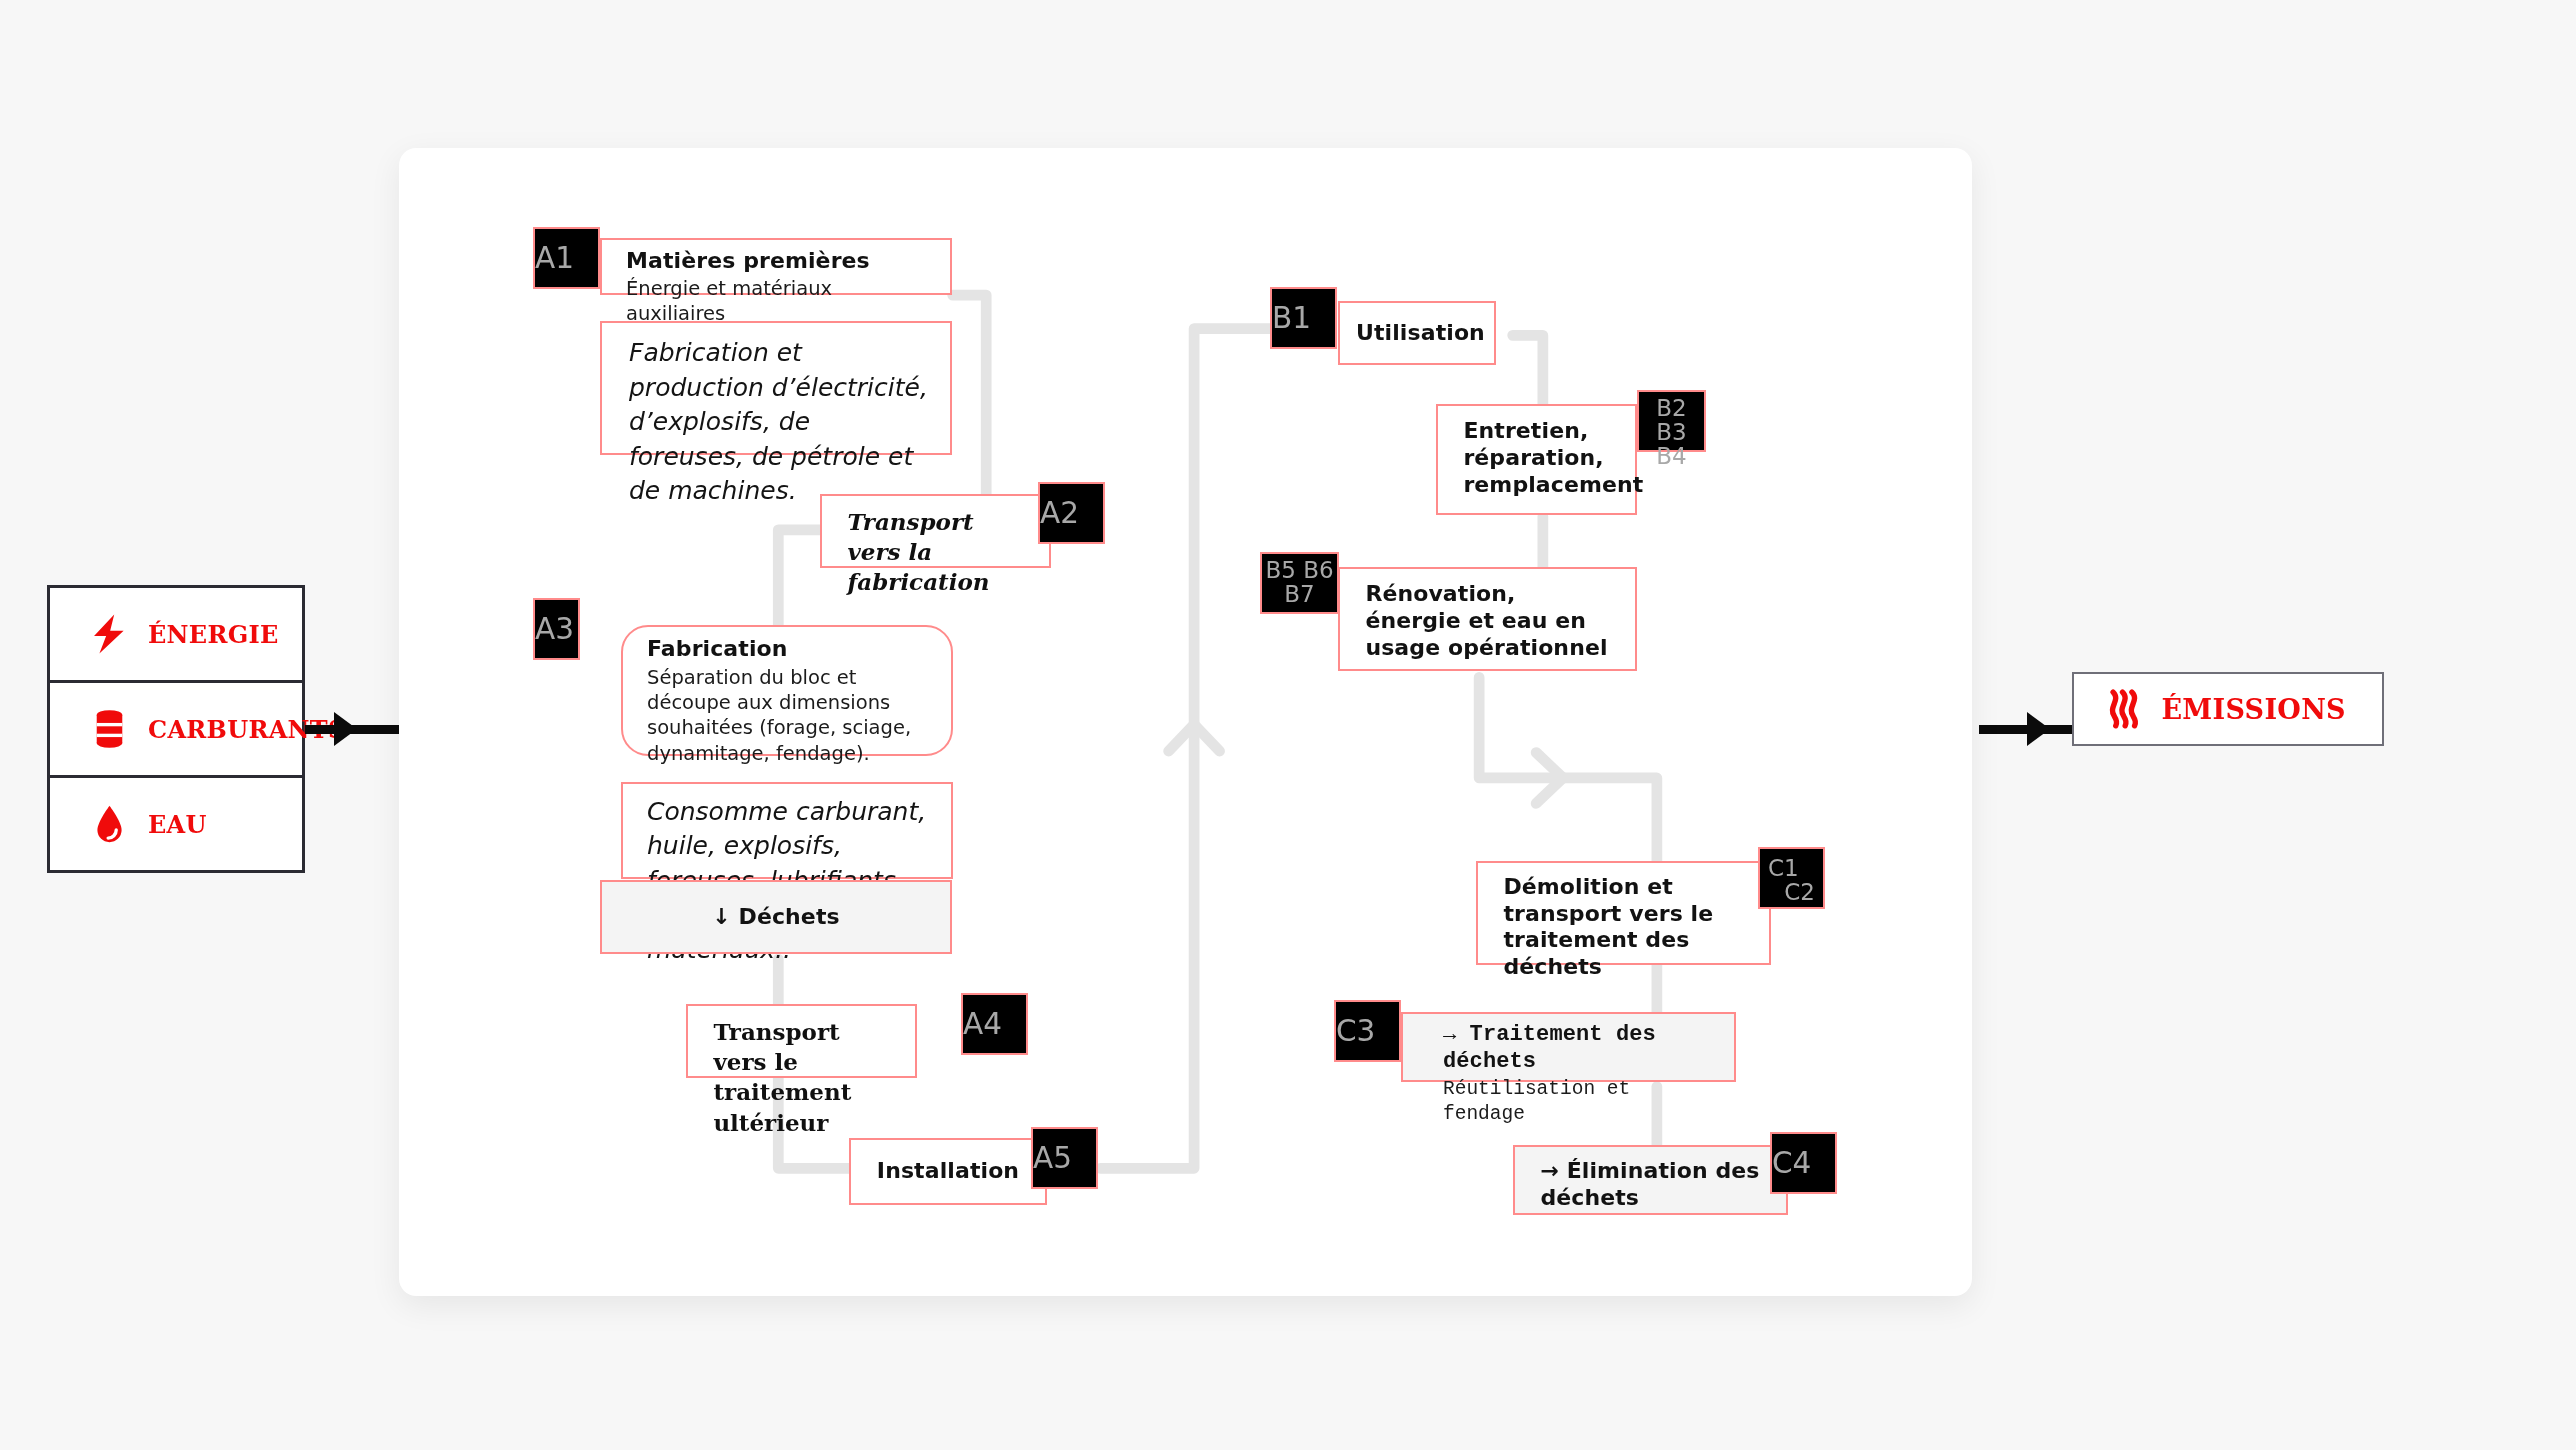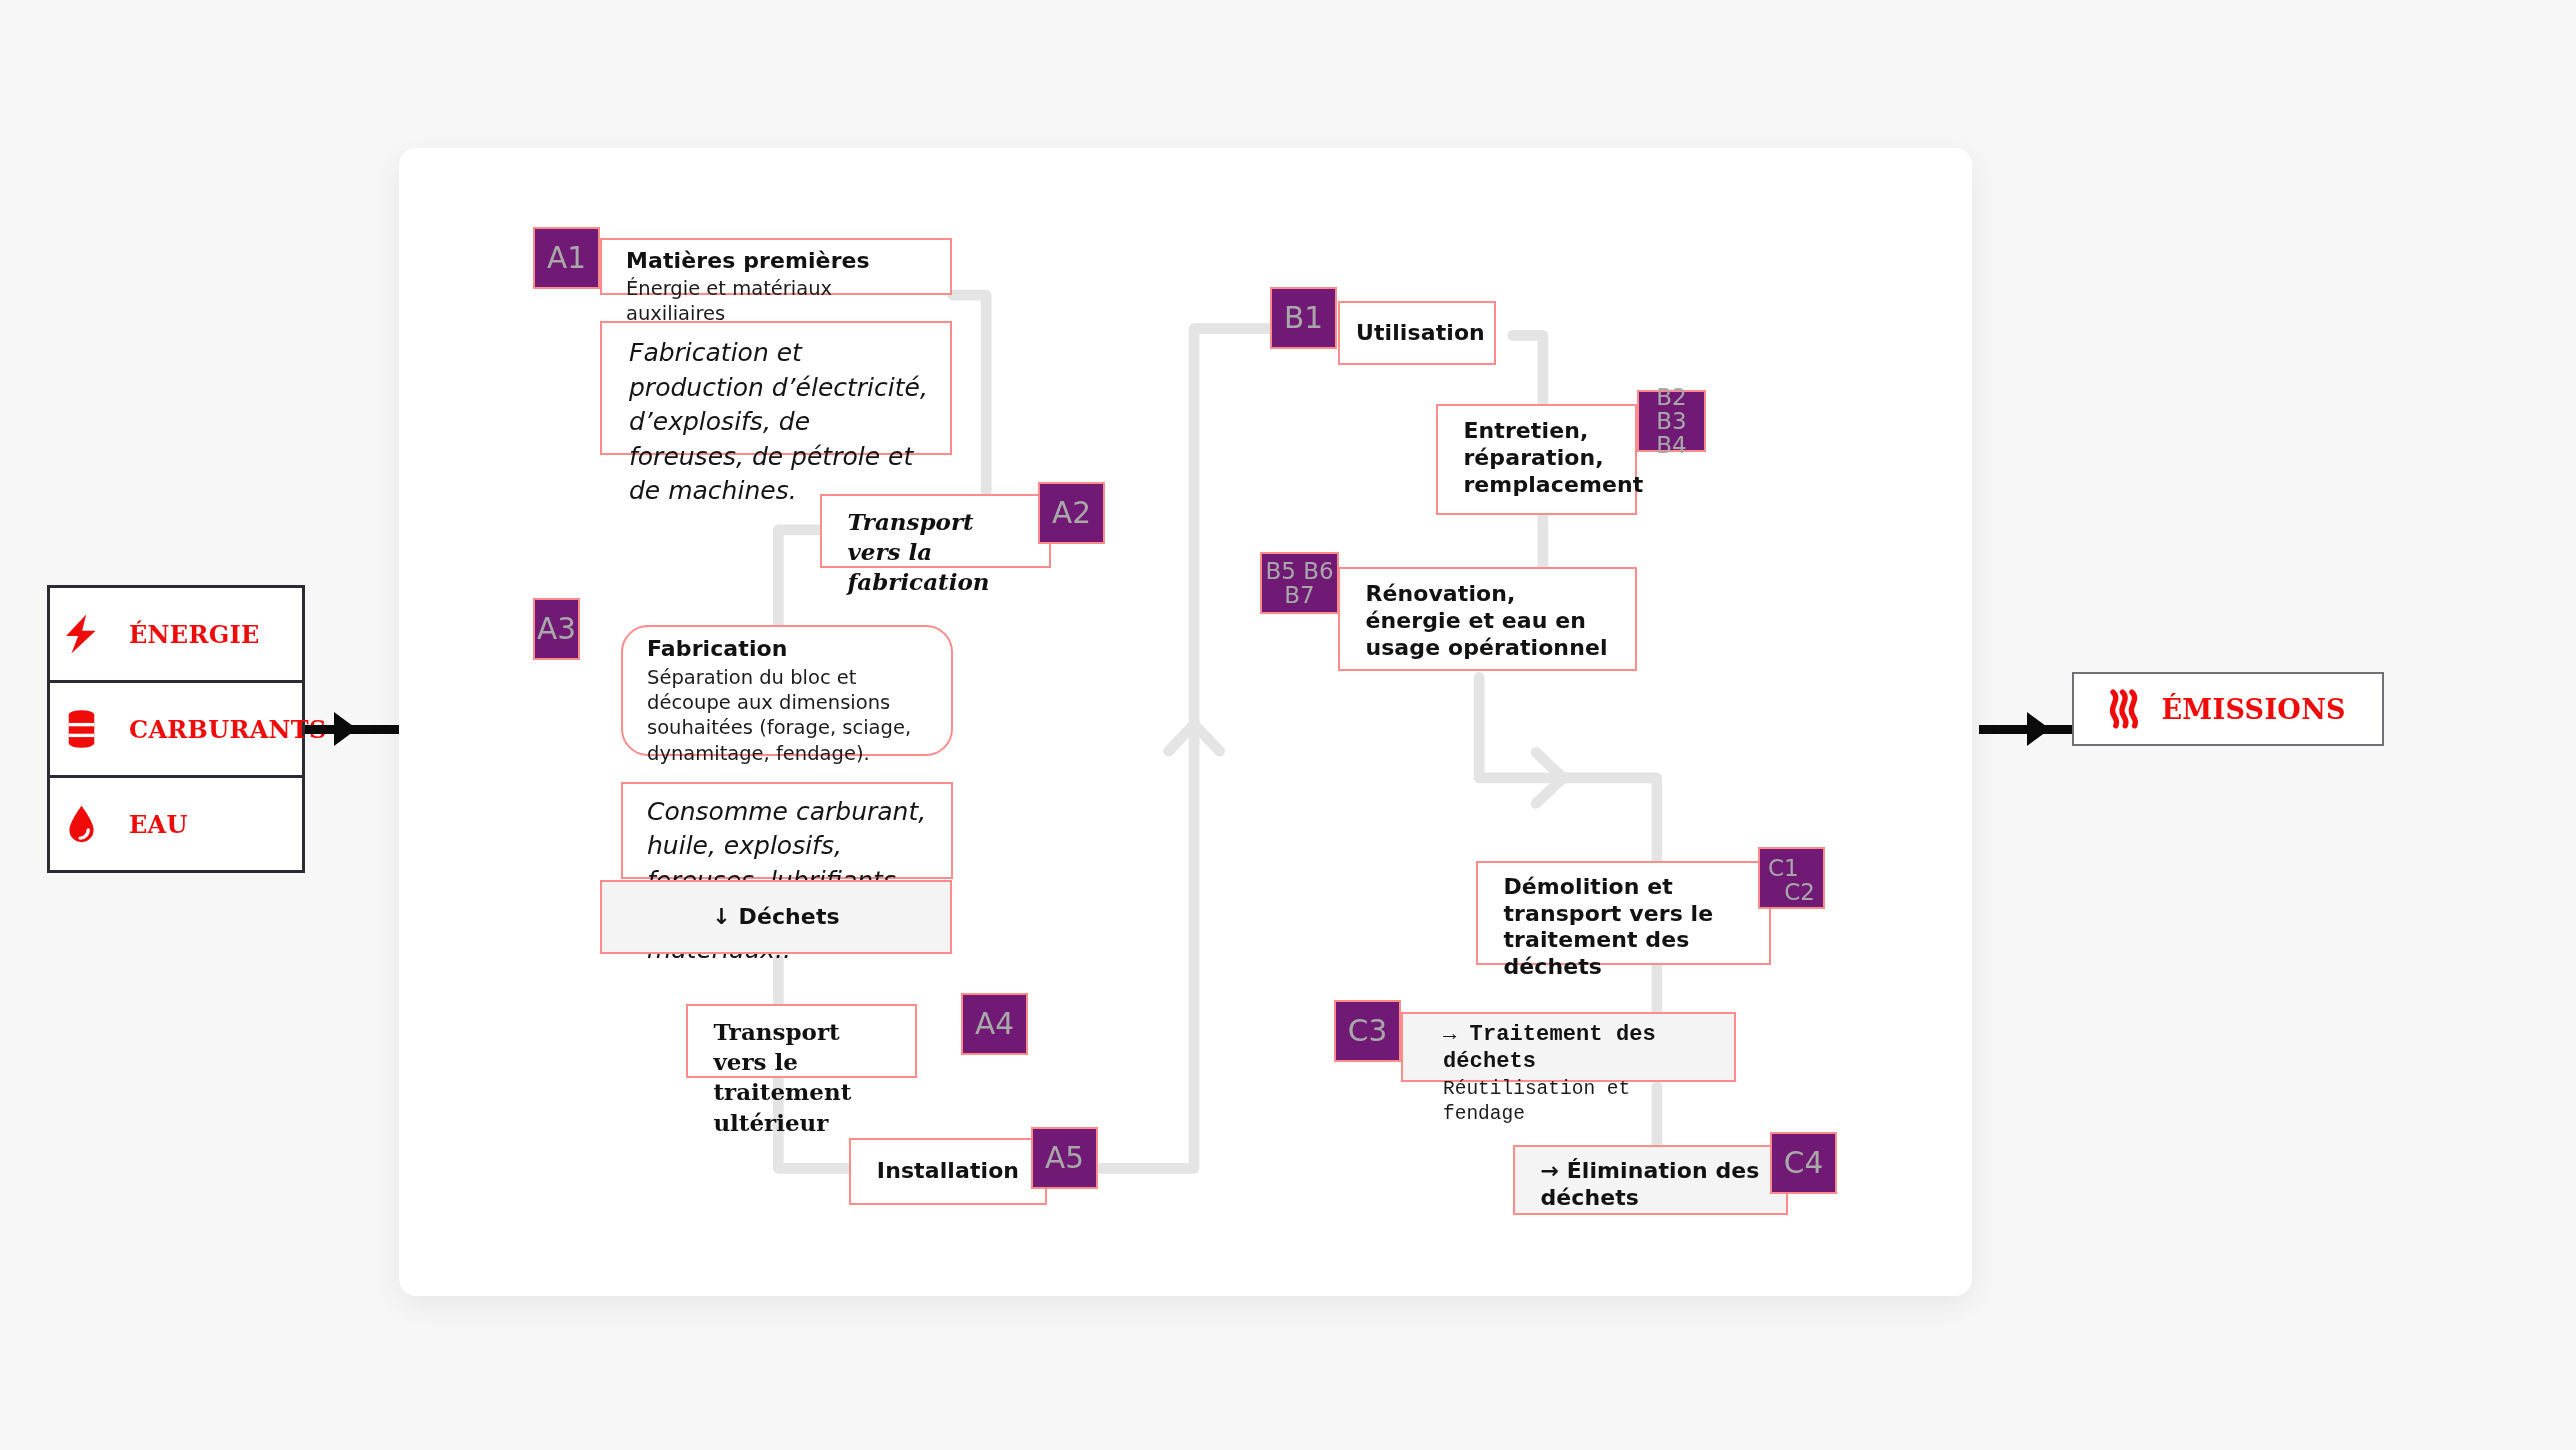--- a/index.html
+++ b/index.html
@@ -12,22 +12,22 @@
   }
   #stage{position:absolute;left:0;top:0;width:2576px;height:1450px;}
 
   
   .inputs{
     position:absolute;left:47px;top:585px;width:258px;height:288px;
     background:#ffffff;border:3.4px solid #2b2b33;box-sizing:border-box;
     display:flex;flex-direction:column;
   }
   .input-row{
-    flex:1;display:flex;align-items:center;gap:28px;
-    padding-left:12px;box-sizing:border-box;
+    flex:1;display:flex;align-items:center;gap:19px;
+    padding-left:40px;box-sizing:border-box;
     border-bottom:3.4px solid #2b2b33;
   }
   .input-row:last-child{border-bottom:none;}
   .input-row .lbl{
     font-family:"DejaVu Serif","Liberation Serif",serif;
     font-weight:bold;font-size:24px;color:#f00b0b;letter-spacing:0.3px;
     white-space:nowrap;
   }
   .ico{width:39px;height:42px;display:block;flex:0 0 auto;}
 
@@ -76,23 +76,23 @@
     font-weight:bold;font-size:23px;color:#101010;line-height:1.32;
   }
   .mod .ital{
     font-style:italic;font-size:25px;color:#141414;line-height:1.38;
   }
   .pad{padding:12px 17.4px;margin-left:8px;}
 
   
   .tag{
     position:absolute;box-sizing:border-box;
-    border:2px solid #ff8b8b;background:#701a75;
+    border:2px solid #ff8b8b;background:#000000;
     color:#a8a8a8;font-size:29.5px;font-weight:normal;
-    display:flex;align-items:center;justify-content:center;
+    display:flex;align-items:center;
     line-height:1.05;text-align:center;z-index:6;
   }
   .tag.two{font-size:23px;padding:4px 2.7px;}
   .tag.split{font-size:23px;display:block;padding:6.7px 8px;}
   .tag.split .r1{display:block;text-align:left;}
   .tag.split .r2{display:block;text-align:right;}
 </style>
 </head>
 <body>
 

